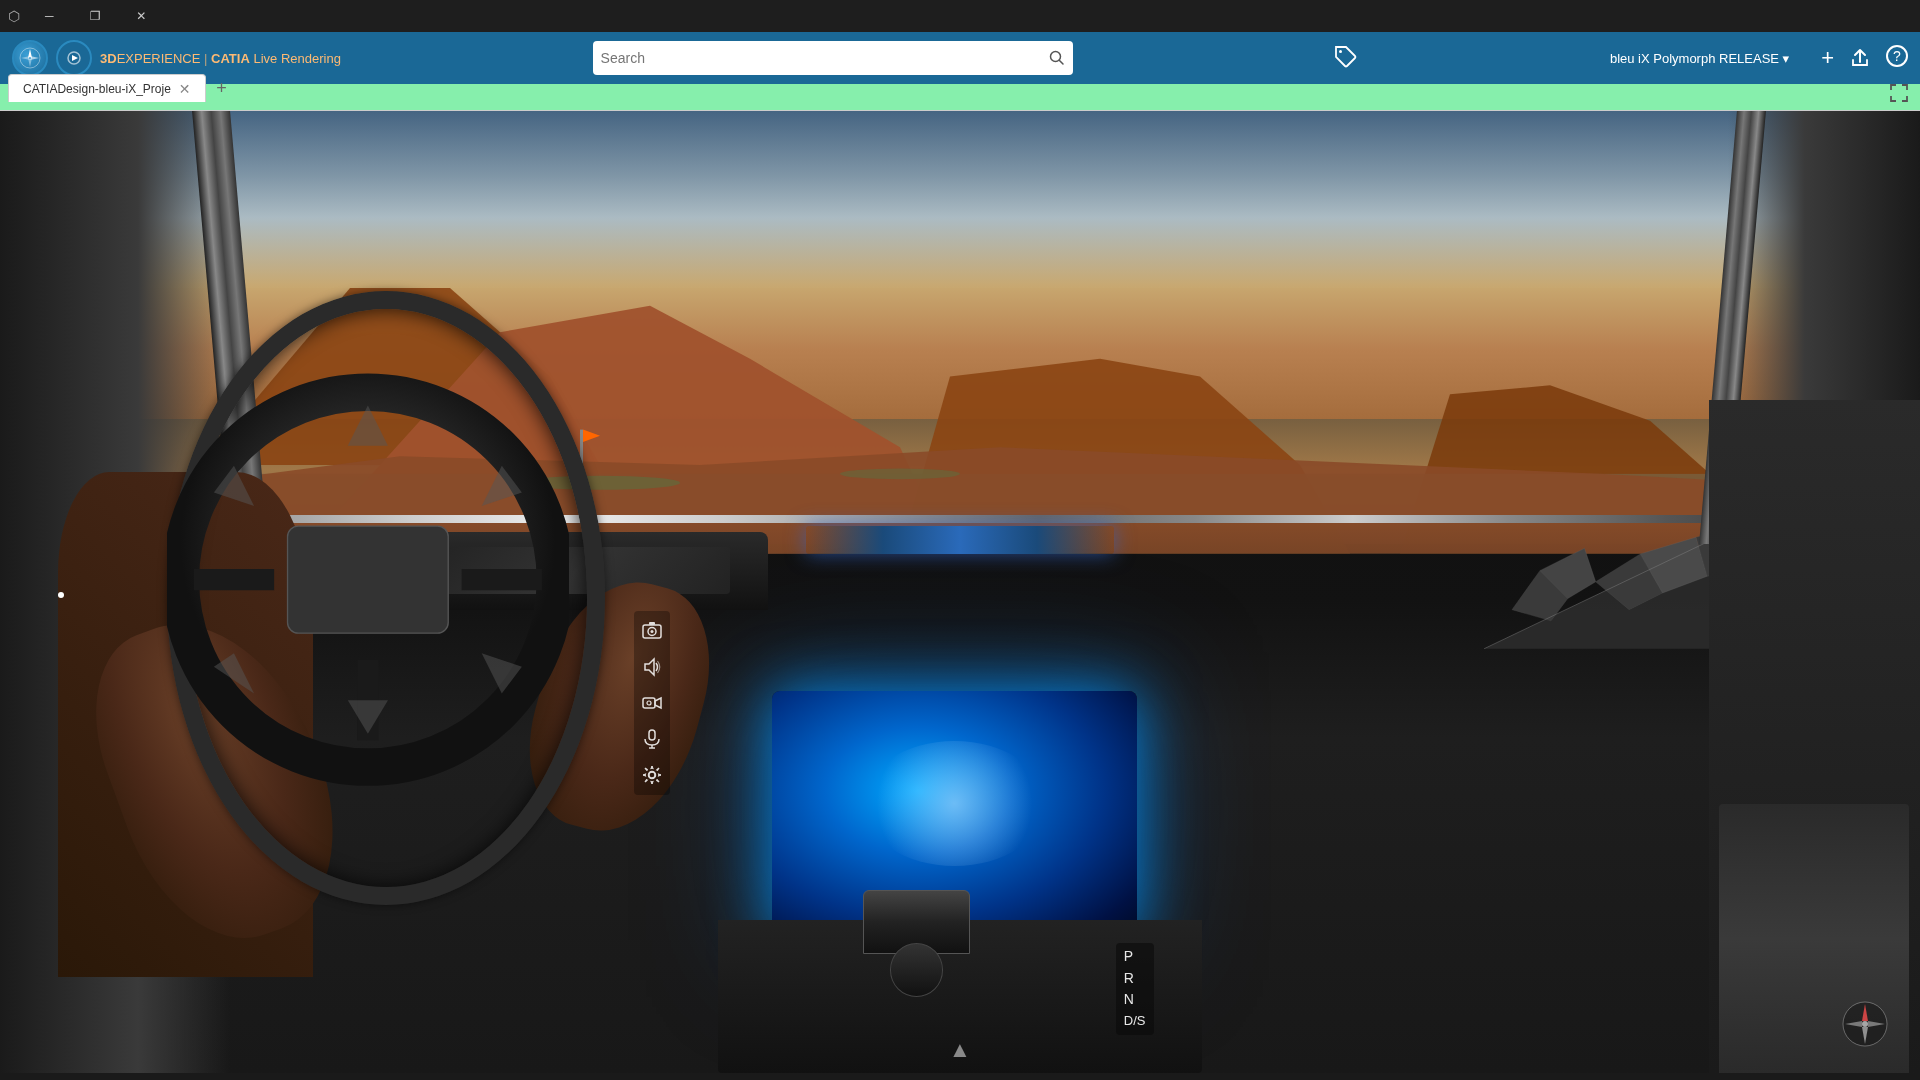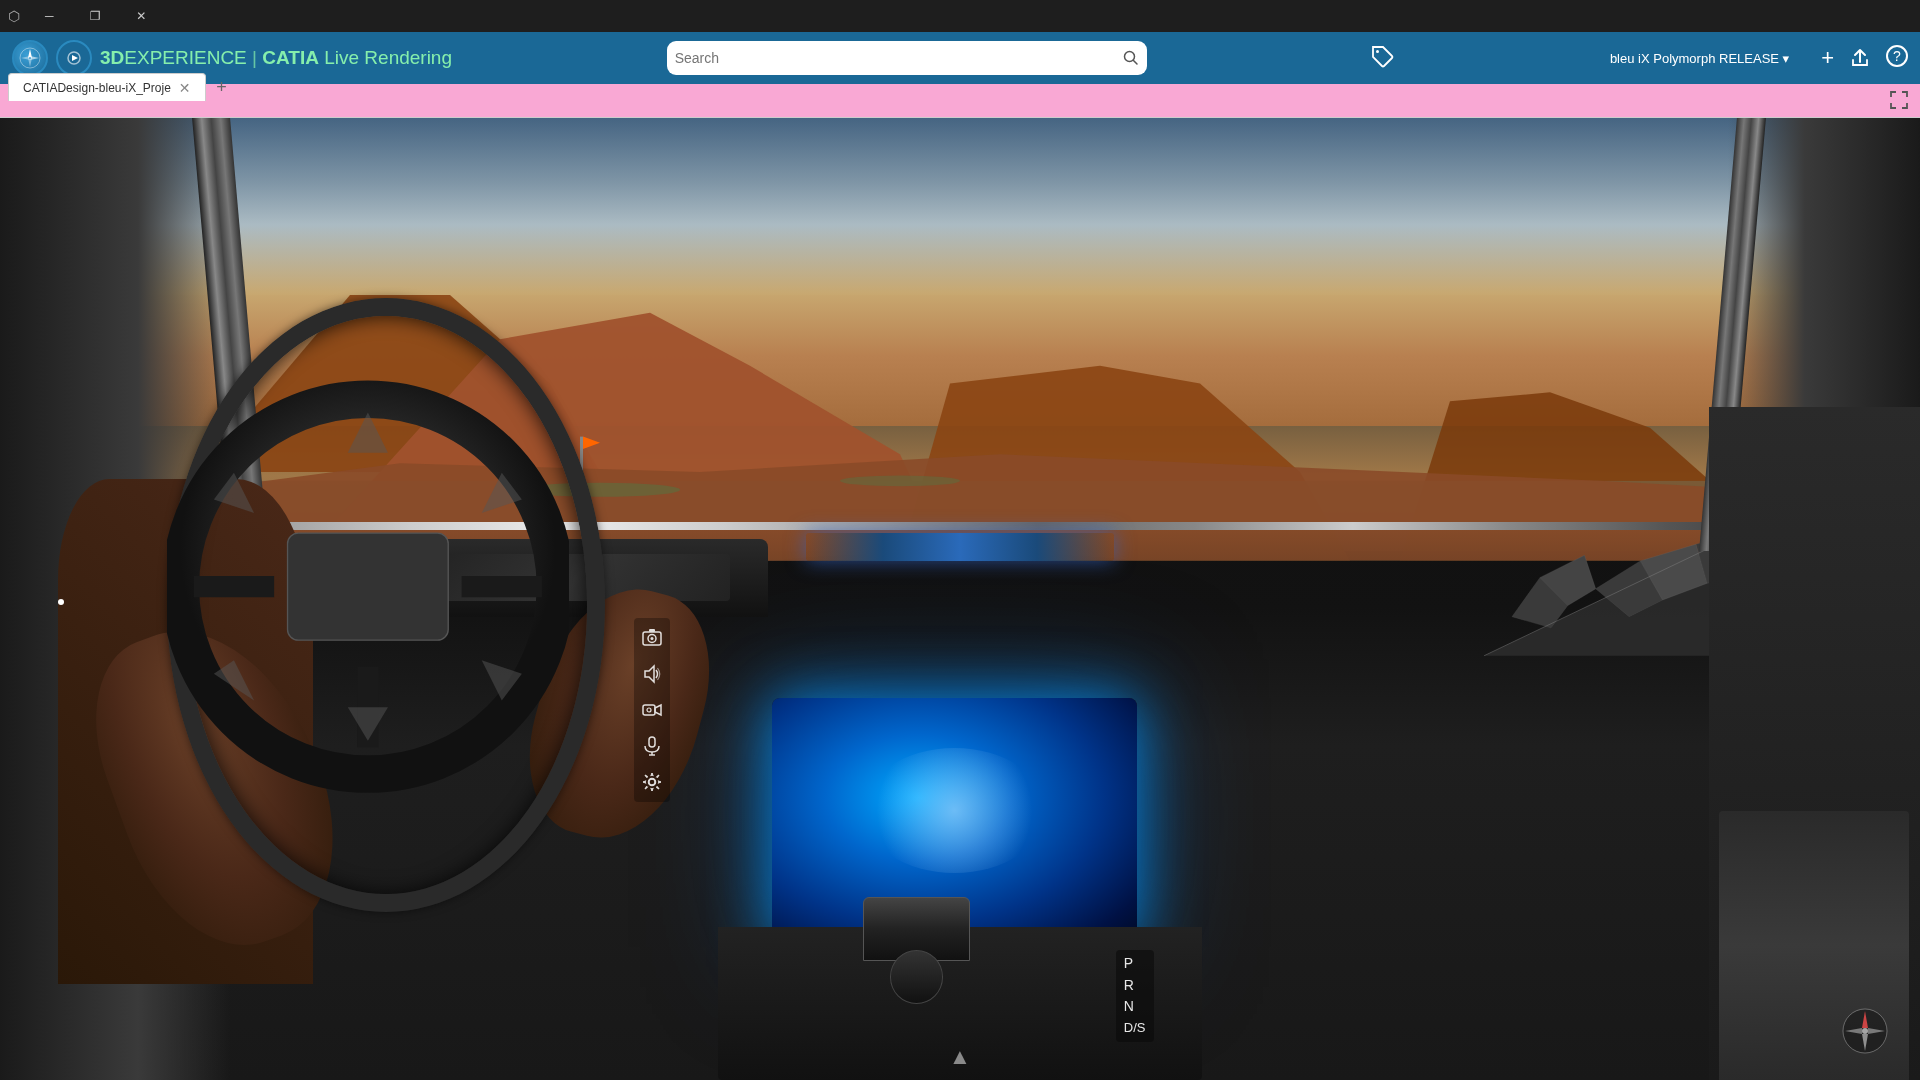--- a/index.html
+++ b/index.html
@@ -84,21 +84,21 @@
       font-size: 14px;
     }
 
     #search-area {
       flex: 1;
       max-width: 480px;
       margin: 0 auto;
       display: flex;
       align-items: center;
       background: white;
-      border-radius: 9px;
+      border-radius: 4px;
       height: 34px;
       padding: 0 8px;
       gap: 6px;
     }
     #search-input {
       flex: 1;
       border: none;
       outline: none;
       font-size: 14px;
       color: #333;
@@ -119,26 +119,26 @@
       background: none;
       border: none;
       display: flex;
       align-items: center;
       justify-content: center;
     }
 
     
     #tab-bar {
       width: 100%;
-      height: 34px;
-      background: #f9a8d4;
+      height: 27px;
+      background: #86efac;
       border-bottom: 1px solid #ccc;
       display: flex;
       align-items: flex-end;
-      padding: 16px 8px;
+      padding: 8px 8px;
       position: relative;
       z-index: 100;
     }
     #tab-active {
       background: white;
       border: 1px solid #ccc;
       border-bottom: none;
       border-radius: 4px 4px 0 0;
       padding: 5px 14px;
       font-size: 12px;
@@ -458,21 +458,21 @@
         <polygon points="2,11 11,9 10,11 11,13" fill="rgba(255,255,255,0.4)"></polygon>
         <polygon points="20,11 11,13 12,11 11,9" fill="rgba(255,255,255,0.6)"></polygon>
       </svg>
     </div>
     <div id="play-btn">
       <svg width="14" height="14" viewBox="0 0 14 14">
         <circle cx="7" cy="7" r="6" fill="none" stroke="rgba(255,255,255,0.6)" stroke-width="1.5"></circle>
         <polygon points="5,4 11,7 5,10" fill="white"></polygon>
       </svg>
     </div>
-    <div style="color:#86efac;font-size:19px;font-weight:300;">
+    <div style="color:#fdba74;font-size:13px;font-weight:300;">
       <span style="font-weight:700;">3D</span>EXPERIENCE
       <span style="opacity:0.7;"> | </span>
       <span style="font-weight:600;">CATIA</span>
       <span style="font-weight:300;"> Live Rendering</span>
     </div>
   </div>
 
   <div id="search-area">
     <input type="text" id="search-input" style="flex: 1 1 0%; border: none; outline: none; font-size: 14px; color: rgb(51, 51, 51);" placeholder="Search">
     <svg width="16" height="16" viewBox="0 0 16 16" style="cursor:pointer;color:#555;">

